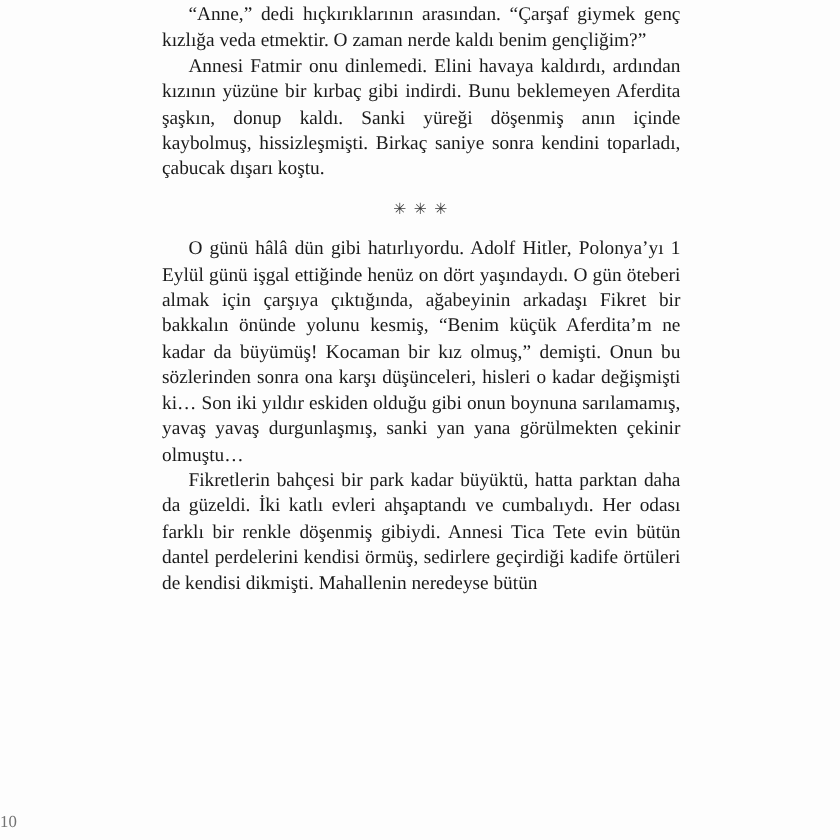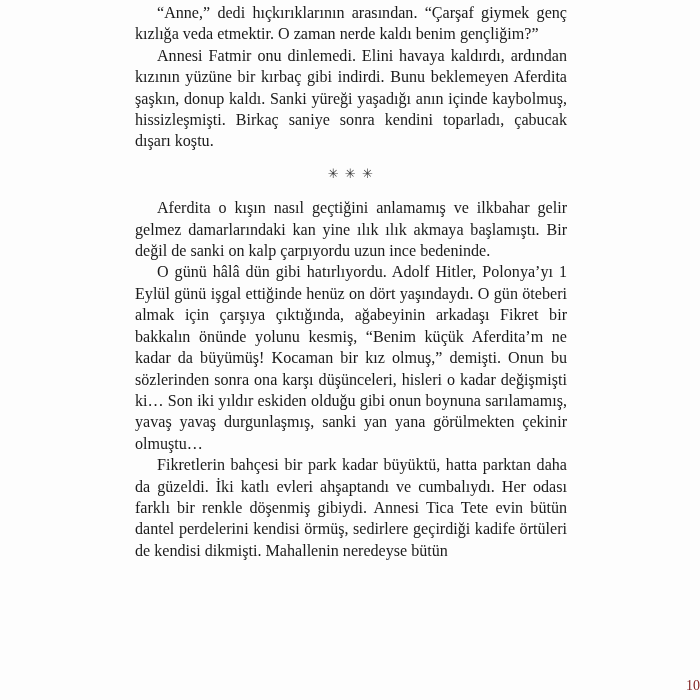--- a/index.html
+++ b/index.html
@@ -50,41 +50,40 @@
     margin: 0;
     padding: 11px 0 13px 0;
     text-indent: 0;
   }
 
   .page-number {
     position: absolute;
     left: 0;
     right: 0;
     top: 678px;
-    text-align: right;
+    text-align: left;
     font-size: 14px;
     line-height: 16px;
-    color: #7f1d1d;
+    color: #737373;
   }
 </style>
 </head>
 <body>
 
 <div class="page">
 
   <div class="text-block">
 
     <p class="para">“Anne,” dedi hıçkırıklarının arasından. “Çarşaf giymek genç kızlığa veda etmektir. O zaman nerde kaldı benim gençliğim?”</p>
 
-    <p class="para">Annesi Fatmir onu dinlemedi. Elini havaya kaldırdı, ardından kızının yüzüne bir kırbaç gibi indirdi. Bunu beklemeyen Aferdita şaşkın, donup kaldı. Sanki yüreği yaşadığı anın içinde kaybolmuş, hissizleşmişti. Birkaç saniye sonra kendini toparladı, çabucak dışarı koştu.</p>
+    <p class="para">Annesi Fatmir onu dinlemedi. Elini havaya kaldırdı, ardından kızının yüzüne bir kırbaç gibi indirdi. Bunu beklemeyen Aferdita şaşkın, donup kaldı. Sanki yüreği döşenmiş anın içinde kaybolmuş, hissizleşmişti. Birkaç saniye sonra kendini toparladı, çabucak dışarı koştu.</p>
 
     <p class="scene-break">✳ ✳ ✳</p>
 
 
-    <p class="para">Aferdita o kışın nasıl geçtiğini anlamamış ve ilkbahar gelir gelmez damarlarındaki kan yine ılık ılık akmaya başlamıştı. Bir değil de sanki on kalp çarpıyordu uzun ince bedeninde.</p>
 
     <p class="para">O günü hâlâ dün gibi hatırlıyordu. Adolf Hitler, Polonya’yı 1 Eylül günü işgal ettiğinde henüz on dört yaşındaydı. O gün öteberi almak için çarşıya çıktığında, ağabeyinin arkadaşı Fikret bir bakkalın önünde yolunu kesmiş, “Benim küçük Aferdita’m ne kadar da büyümüş! Kocaman bir kız olmuş,” demişti. Onun bu sözlerinden sonra ona karşı düşünceleri, hisleri o kadar değişmişti ki… Son iki yıldır eskiden olduğu gibi onun boynuna sarılamamış, yavaş yavaş durgunlaşmış, sanki yan yana görülmekten çekinir olmuştu…</p>
 
     <p class="para">Fikretlerin bahçesi bir park kadar büyüktü, hatta parktan daha da güzeldi. İki katlı evleri ahşaptandı ve cumbalıydı. Her odası farklı bir renkle döşenmiş gibiydi. Annesi Tica Tete evin bütün dantel perdelerini kendisi örmüş, sedirlere geçirdiği kadife örtüleri de kendisi dikmişti. Mahallenin neredeyse bütün</p>
 
   </div>
 
   <div class="page-number">10</div>
 
 </div>

